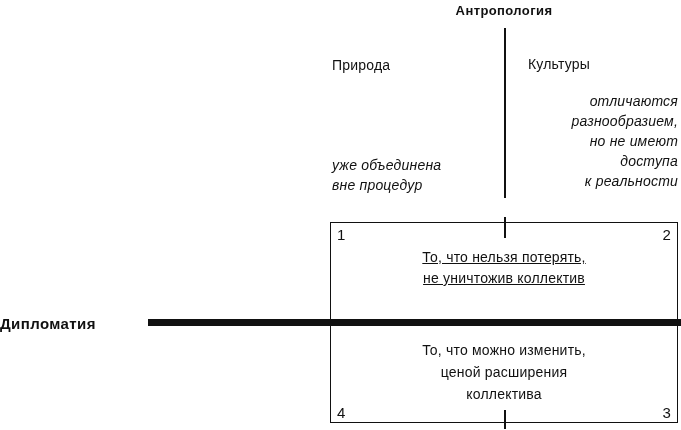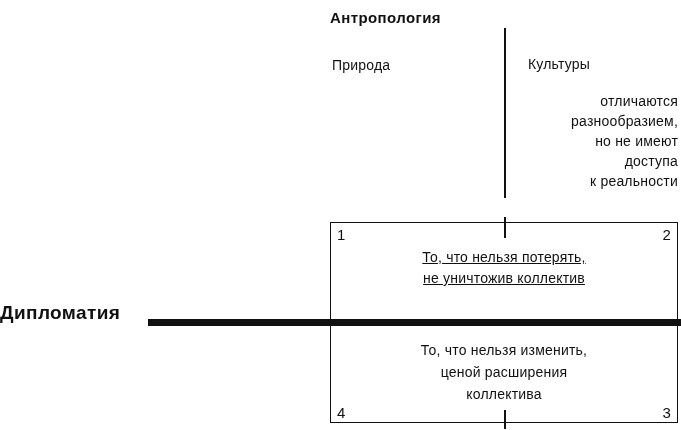--- a/index.html
+++ b/index.html
@@ -15,43 +15,43 @@
     font-family: "Liberation Sans", "DejaVu Sans", sans-serif;
     color: #111111;
     font-size: 14px;
     letter-spacing: 0.2px;
     overflow: hidden;
   }
   .abs { position: absolute; }
 
   
   .axis-title-top {
-    left: 330px; top: 9px; width: 348px;
-    text-align: left;
+    left: 330px; top: 3px; width: 348px;
+    text-align: center;
     font-weight: bold;
-    font-size: 15px;
+    font-size: 13px;
     letter-spacing: 0.4px;
   }
   .vline {
     left: 504px; top: 28px;
     width: 2px; height: 170px;
     background: #111111;
   }
   .label-nature { left: 332px; top: 57px; }
   .label-cultures { left: 505px; top: 56px; width: 173px; text-align: left; margin-left: 23px; }
-  .note { white-space: pre-line; line-height: 20px; }
+  .note { white-space: pre-line; line-height: 20px; font-style: italic; }
   .note-right { left: 478px; top: 91px; width: 200px; text-align: right; }
   .note-left { left: 332px; top: 155px; }
 
   
   .label-req  { left: 148px; top: 262px; }
   .axis-title-left {
-    left: 0px; top: 302px;
+    left: 0px; top: 315px;
     font-weight: bold;
-    font-size: 19px;
+    font-size: 15px;
     letter-spacing: 0.4px;
   }
   .label-expr { left: 148px; top: 367px; }
   .hbar {
     left: 148px; top: 319px;
     width: 533px; height: 7px;
     background: #111111;
   }
 
   
@@ -95,31 +95,33 @@
   <div class="abs label-nature">Природа</div>
 
   <div class="abs label-cultures">Культуры</div>
 
   <div class="abs note note-right">отличаются
 разнообразием,
 но не имеют
 доступа
 к реальности</div>
 
+  <div class="abs note note-left">уже объединена
+вне процедур</div>
 
 
   <div class="abs axis-title-left">Дипломатия</div>
 
 
   <div class="abs box">
     <div class="inner-abs corner c1">1</div>
     <div class="inner-abs corner c2">2</div>
     <div class="inner-abs cell-text cell-top">То, что нельзя потерять,
 не уничтожив коллектив</div>
-    <div class="inner-abs cell-text cell-bottom">То, что нельзя изменить,
+    <div class="inner-abs cell-text cell-bottom">То, что можно изменить,
 ценой расширения
 коллектива</div>
     <div class="inner-abs corner c4">4</div>
     <div class="inner-abs corner c3">3</div>
   </div>
 
   <div class="abs hbar"></div>
 
   <div class="abs tick tick-top"></div>
   <div class="abs tick tick-bottom"></div>

